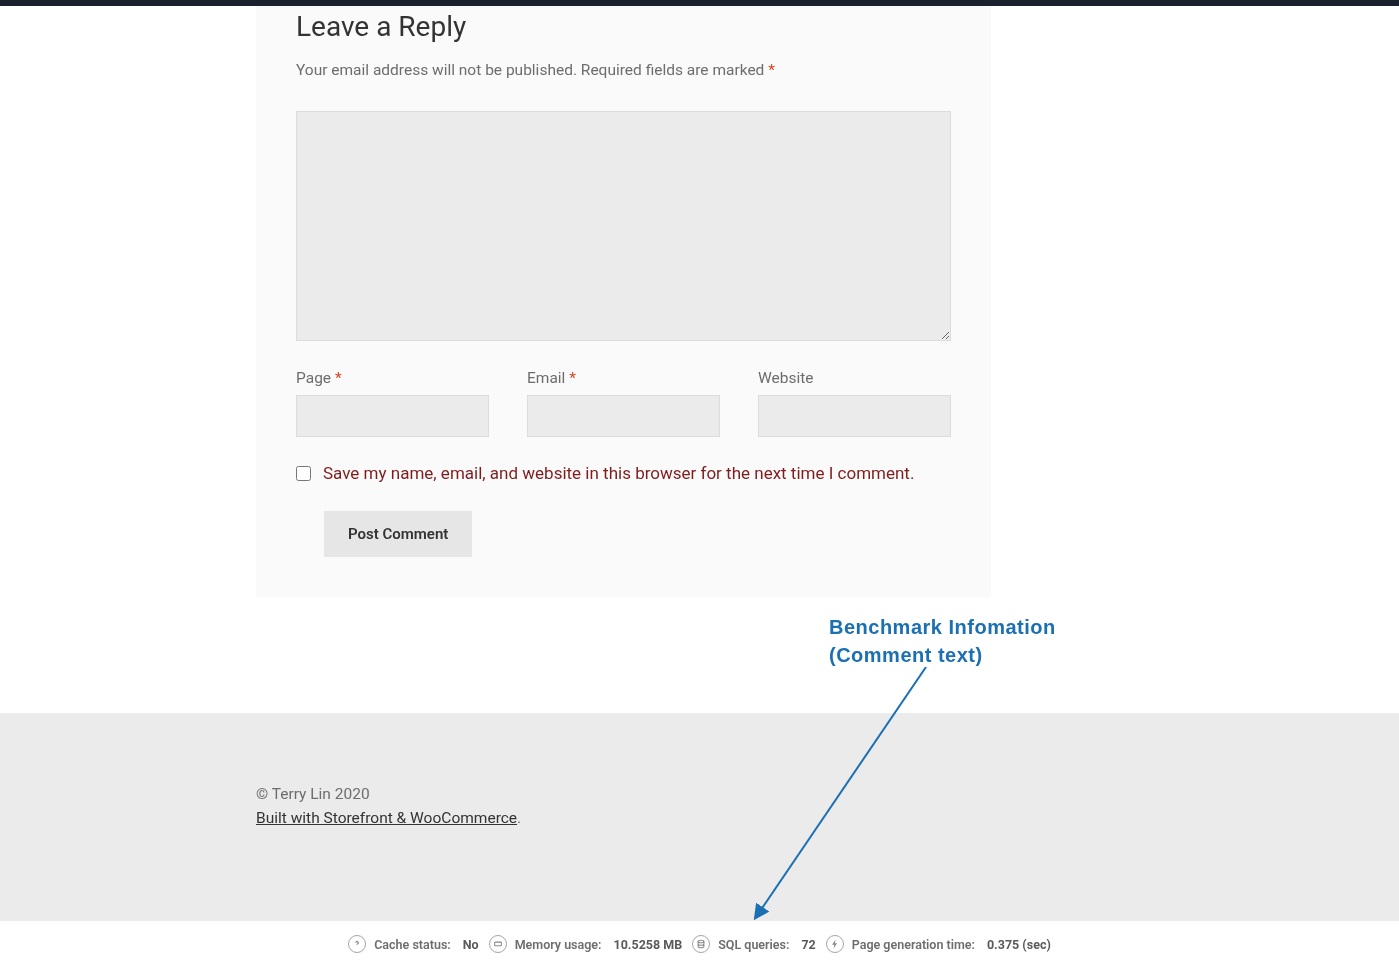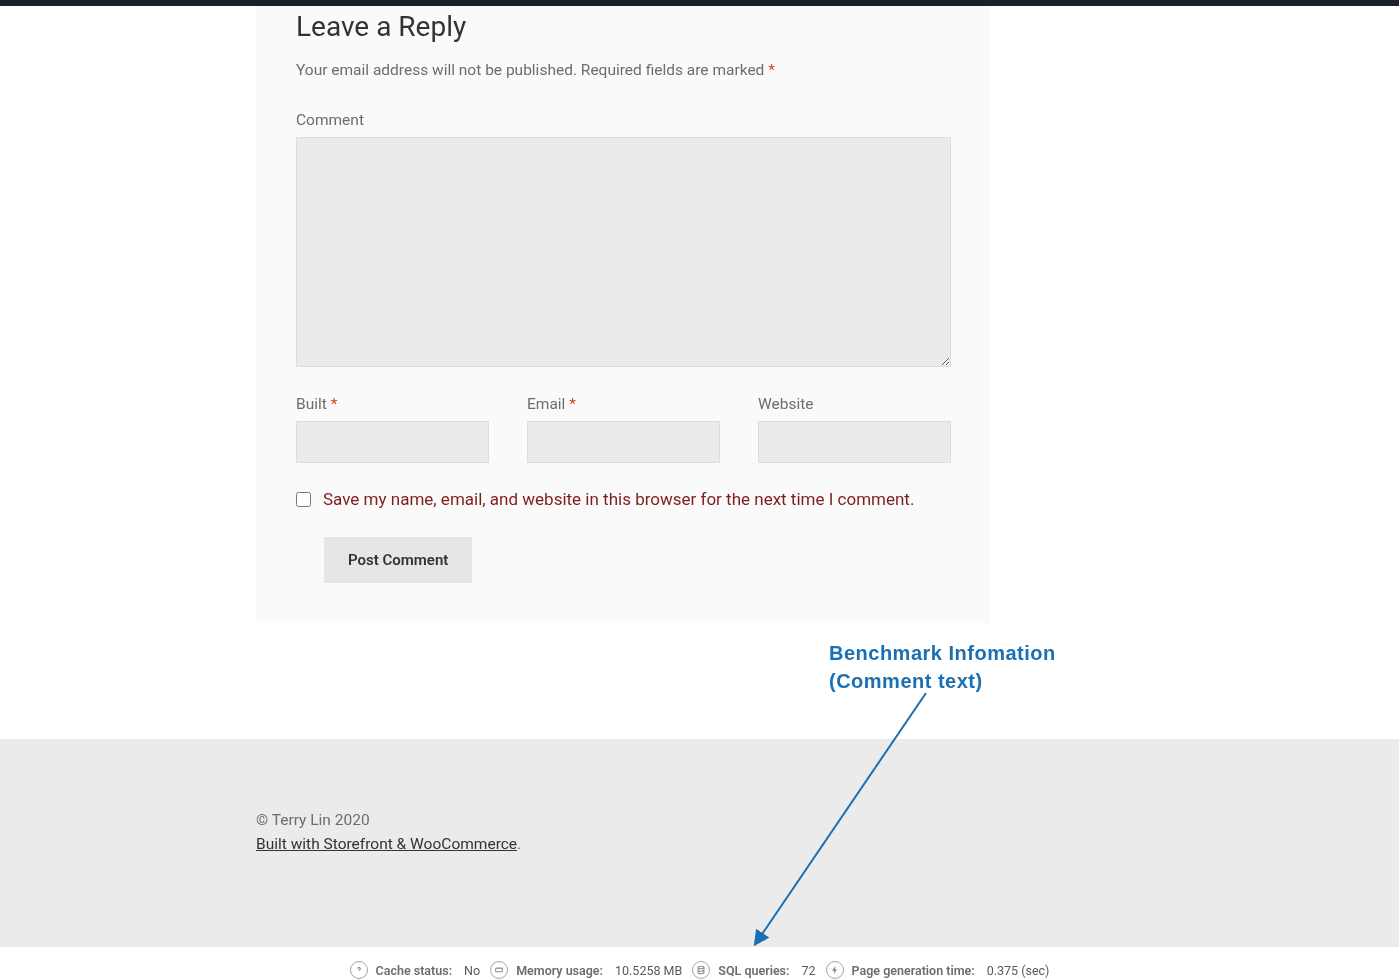--- a/index.html
+++ b/index.html
@@ -172,47 +172,46 @@
       flex-shrink: 0;
     }
     .debug-icon svg {
       width: 10px;
       height: 10px;
     }
     .debug-label {
       font-weight: 600;
     }
     .debug-value {
-      font-weight: 400;
+      font-weight: 700;
       color: #5a5a5a;
     }
     .gap-sm { margin-right: 4px; }
   </style>
 </head>
 <body>
 
 <div class="top-bar"></div>
 
 <div class="comment-section">
   <h3 class="reply-title">Leave a Reply</h3>
   <p class="form-notes">
     <span>Your email address will not be published.</span>
     <span> </span>
     <span>Required fields are marked</span>
     <span> </span>
     <span class="required">*</span>
   </p>
 
-  <label class="field-label">Comment</label>
   <textarea class="comment-textarea" style=""></textarea>
 
   <div class="fields-row">
     <div class="field-group">
       <label class="field-label">
-        <span>Built</span>
+        <span>Page</span>
         <span> </span>
         <span class="required">*</span>
       </label>
       <input type="text" class="text-input" style="">
     </div>
     <div class="field-group">
       <label class="field-label">
         <span>Email</span>
         <span> </span>
         <span class="required">*</span>

